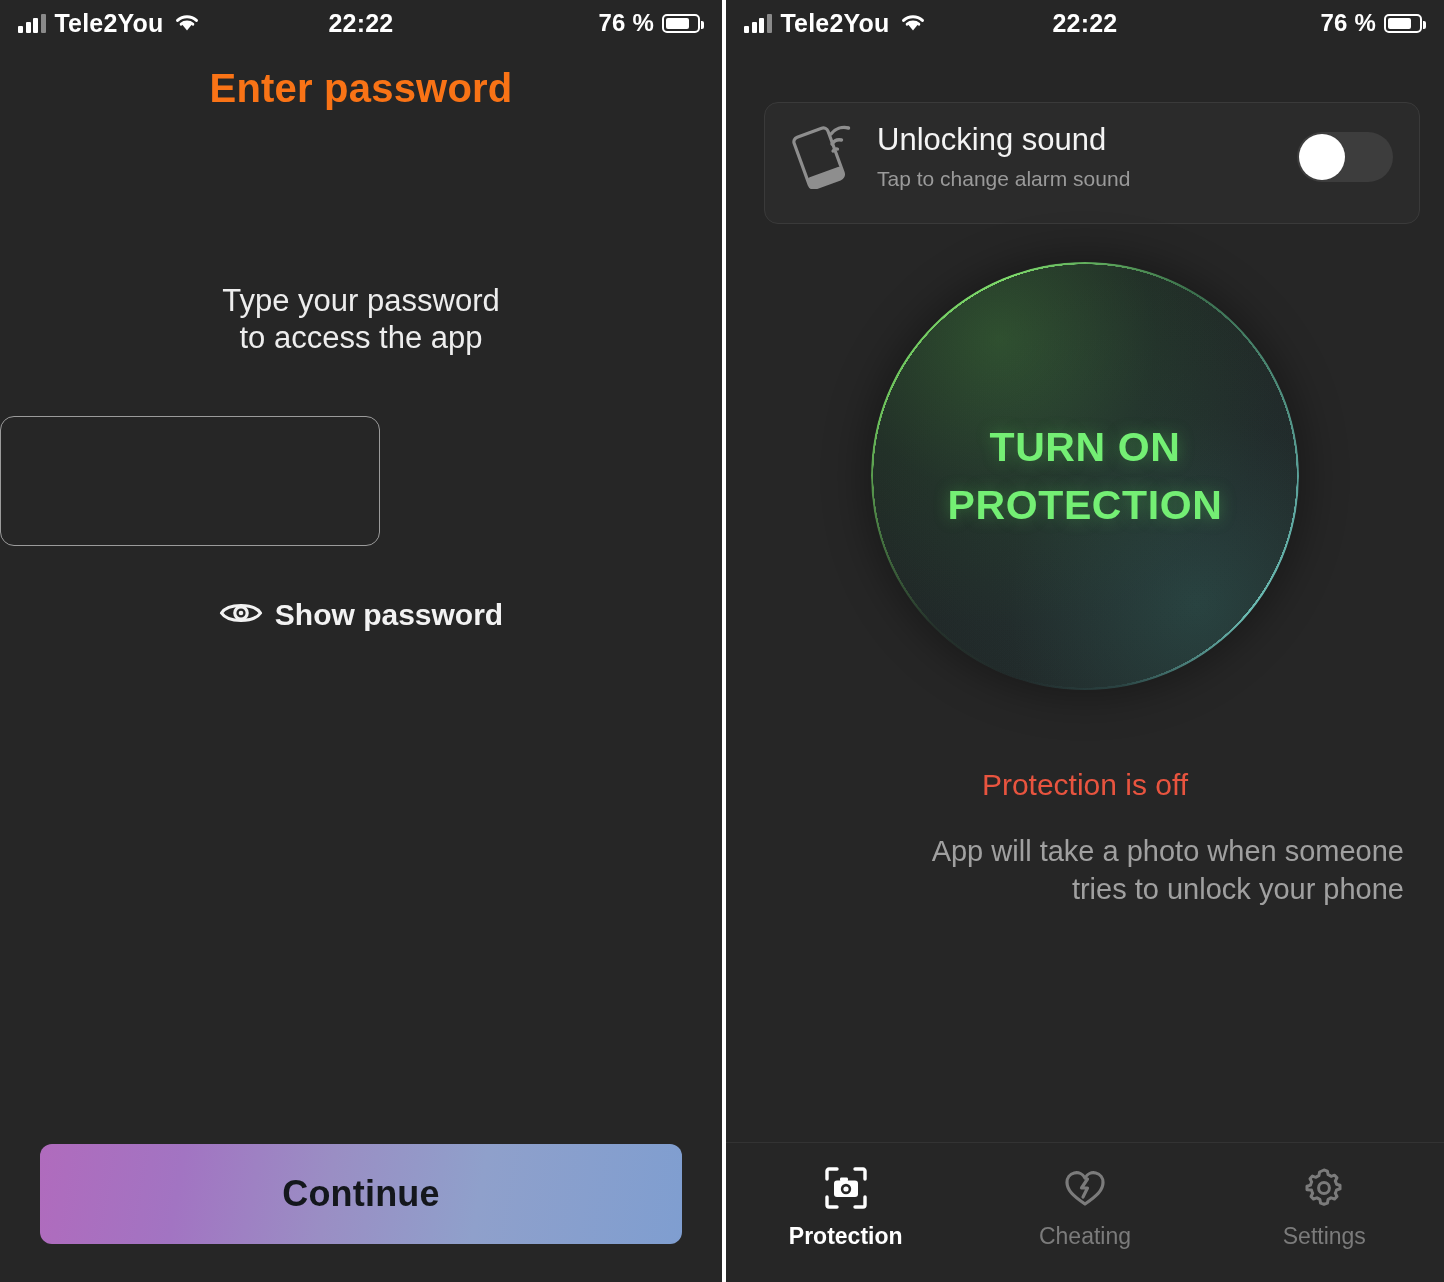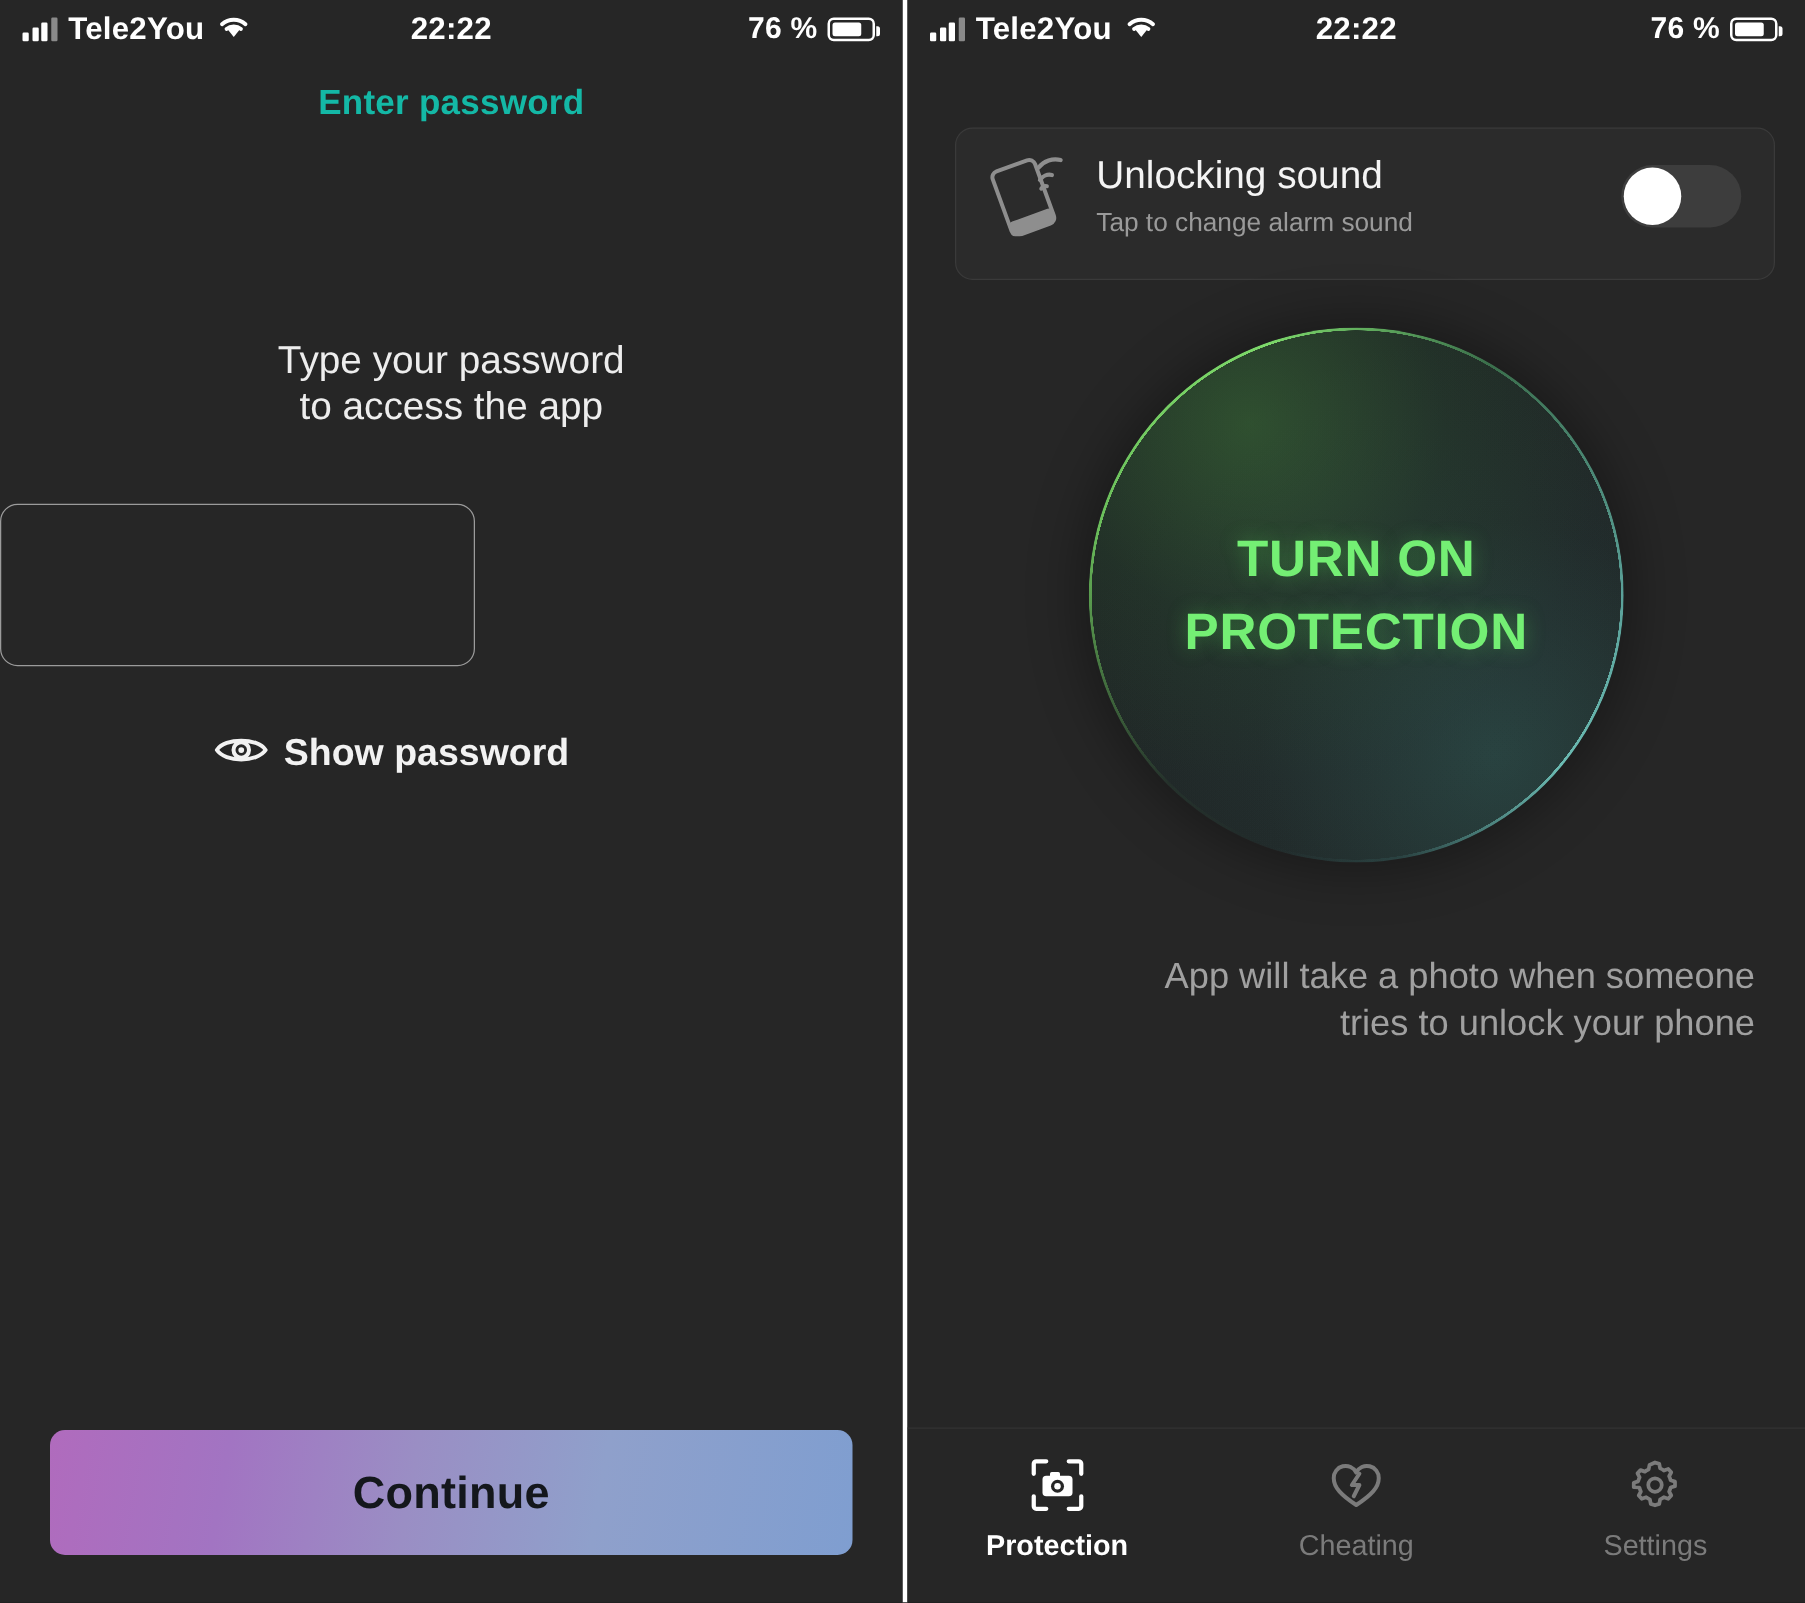--- a/index.html
+++ b/index.html
@@ -67,22 +67,22 @@
   }
   .battery::after {
     content:""; position:absolute; right:-5.5px; top:5px;
     width:3px; height:8px; background:#fff; border-radius:0 2px 2px 0;
   }
   .battery .fill { height: 100%; width: 76%; background:#fff; border-radius:2px; }
 
   
   .title-enter {
     text-align: center;
-    color: #14b8a6;
-    font-size: 28px;
+    color: #f97316;
+    font-size: 40px;
     font-weight: 700;
     margin-top: 20px;
     letter-spacing: .2px;
   }
 
   .prompt {
     text-align: center;
     color: #ededed;
     font-size: 31px;
     line-height: 1.18;
@@ -101,20 +101,21 @@
     font-size: 28px;
     padding: 0 18px;
     outline: none;
     font-family: "Liberation Sans", sans-serif;
   }
 
   .show-pw {
     margin: 52px auto 0;
     display: flex;
     align-items: center;
+    justify-content: center;
     gap: 12px;
     width: 380px;
   }
   .show-pw-label {
     color: #f2f2f2;
     font-size: 30px;
     font-weight: 700;
   }
 
   .continue-btn {
@@ -381,20 +382,21 @@
 
     <div class="protect-wrap">
       <div class="protect-circle">
         <div class="protect-label">
           <div>TURN ON</div>
           <div>PROTECTION</div>
         </div>
       </div>
     </div>
 
+    <div class="status-off">Protection is off</div>
 
     <div class="status-desc">
       <div>App will take a photo when someone</div>
       <div>tries to unlock your phone</div>
     </div>
 
     <div class="tabbar">
 
       <div class="tab active">
         <span>

